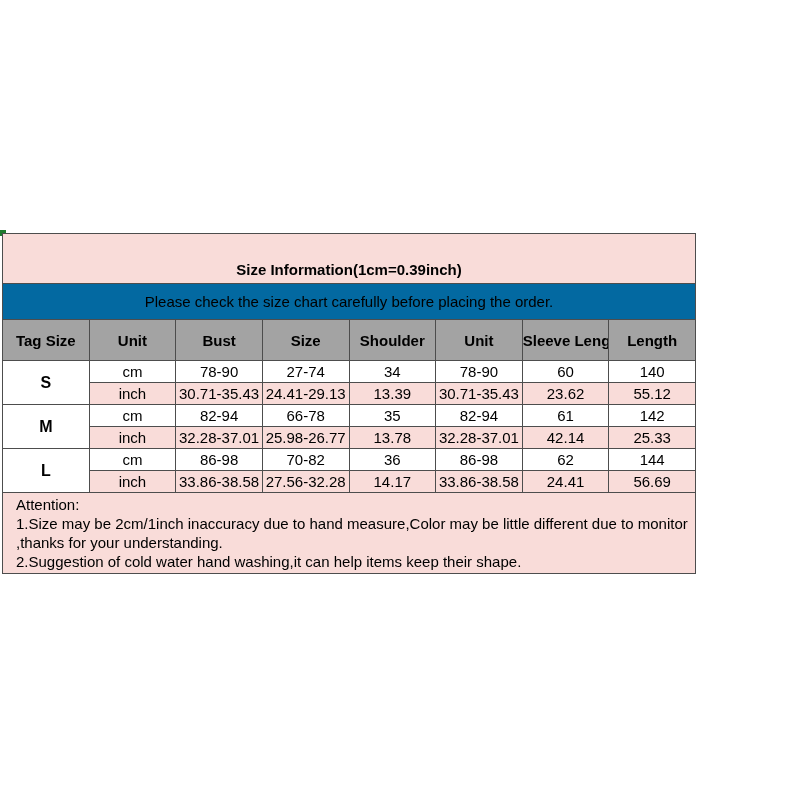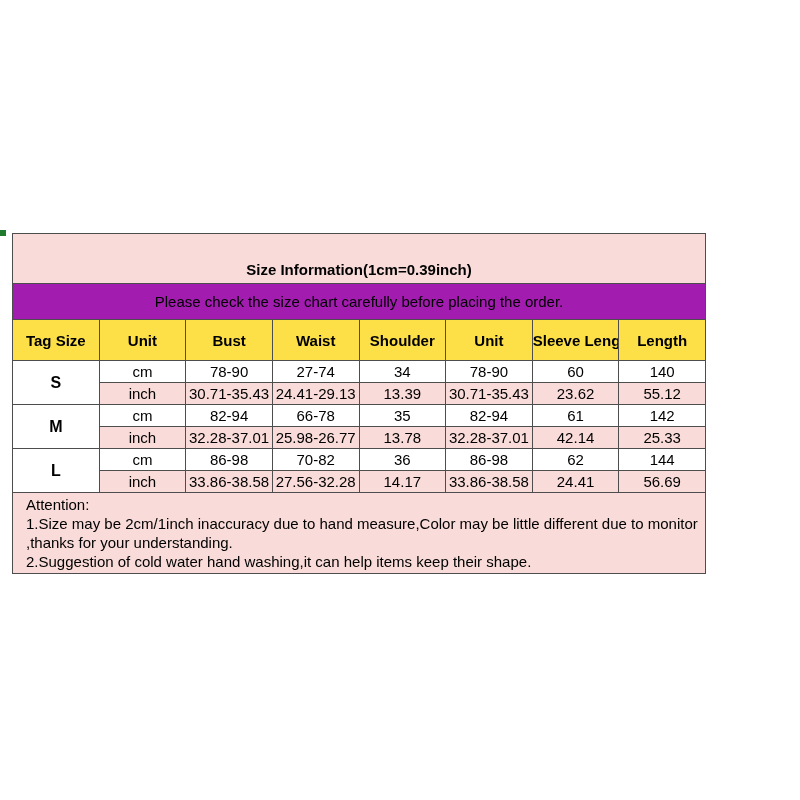--- a/index.html
+++ b/index.html
@@ -10,21 +10,21 @@
   }
   .page {
     position: relative;
     width: 800px;
     height: 800px;
     background: #ffffff;
     overflow: hidden;
   }
   .sheet {
     position: absolute;
-    left: 12px;
+    left: 2px;
     top: 233px;
     width: 694px;
   }
   table.size-chart {
     width: 100%;
     border-collapse: collapse;
     table-layout: fixed;
     font-size: 15px;
     color: #000000;
   }
@@ -38,26 +38,26 @@
   }
   tr.row-title td {
     height: 44px;
     background: #f9dcd9;
     font-weight: bold;
     vertical-align: bottom;
     padding-bottom: 5px;
   }
   tr.row-subtitle td {
     height: 35px;
-    background: #a21caf;
+    background: #0369a1;
     font-weight: normal;
   }
   tr.row-header th {
     height: 40px;
-    background: #fde047;
+    background: #a3a3a3;
     font-weight: bold;
   }
   tr.row-cm td {
     height: 21px;
     background: #ffffff;
   }
   tr.row-inch td {
     height: 21px;
     background: #f9dcd9;
   }
@@ -105,21 +105,21 @@
         <tr class="row-title">
           <td colspan="8">Size Information(1cm=0.39inch)</td>
         </tr>
         <tr class="row-subtitle">
           <td colspan="8">Please check the size chart carefully before placing the order.</td>
         </tr>
         <tr class="row-header">
           <th>Tag Size</th>
           <th>Unit</th>
           <th>Bust</th>
-          <th>Waist</th>
+          <th>Size</th>
           <th>Shoulder</th>
           <th>Unit</th>
           <th>Sleeve Length</th>
           <th>Length</th>
         </tr>
 
         <tr class="row-cm">
           <td class="tag-cell" rowspan="2">S</td>
           <td>cm</td>
           <td>78-90</td>

